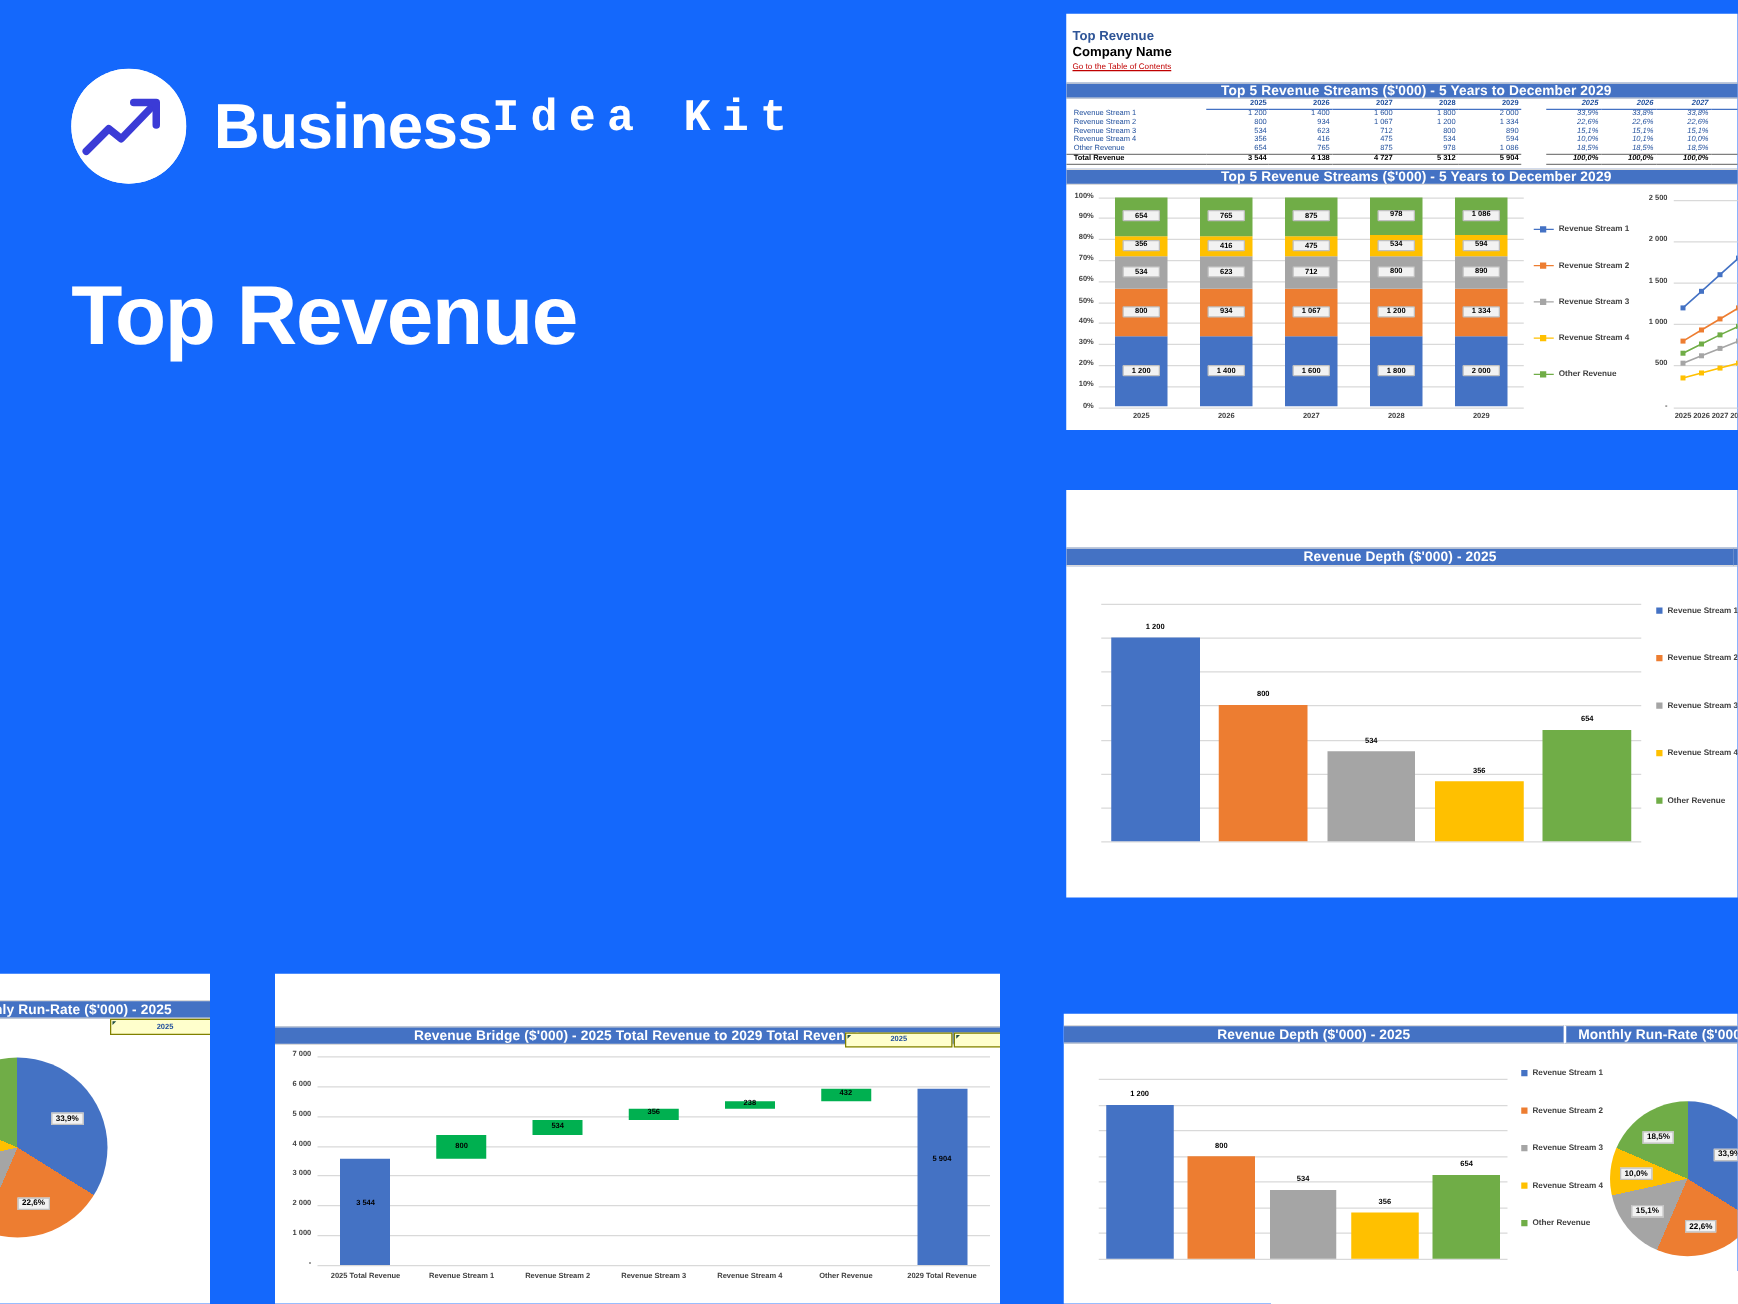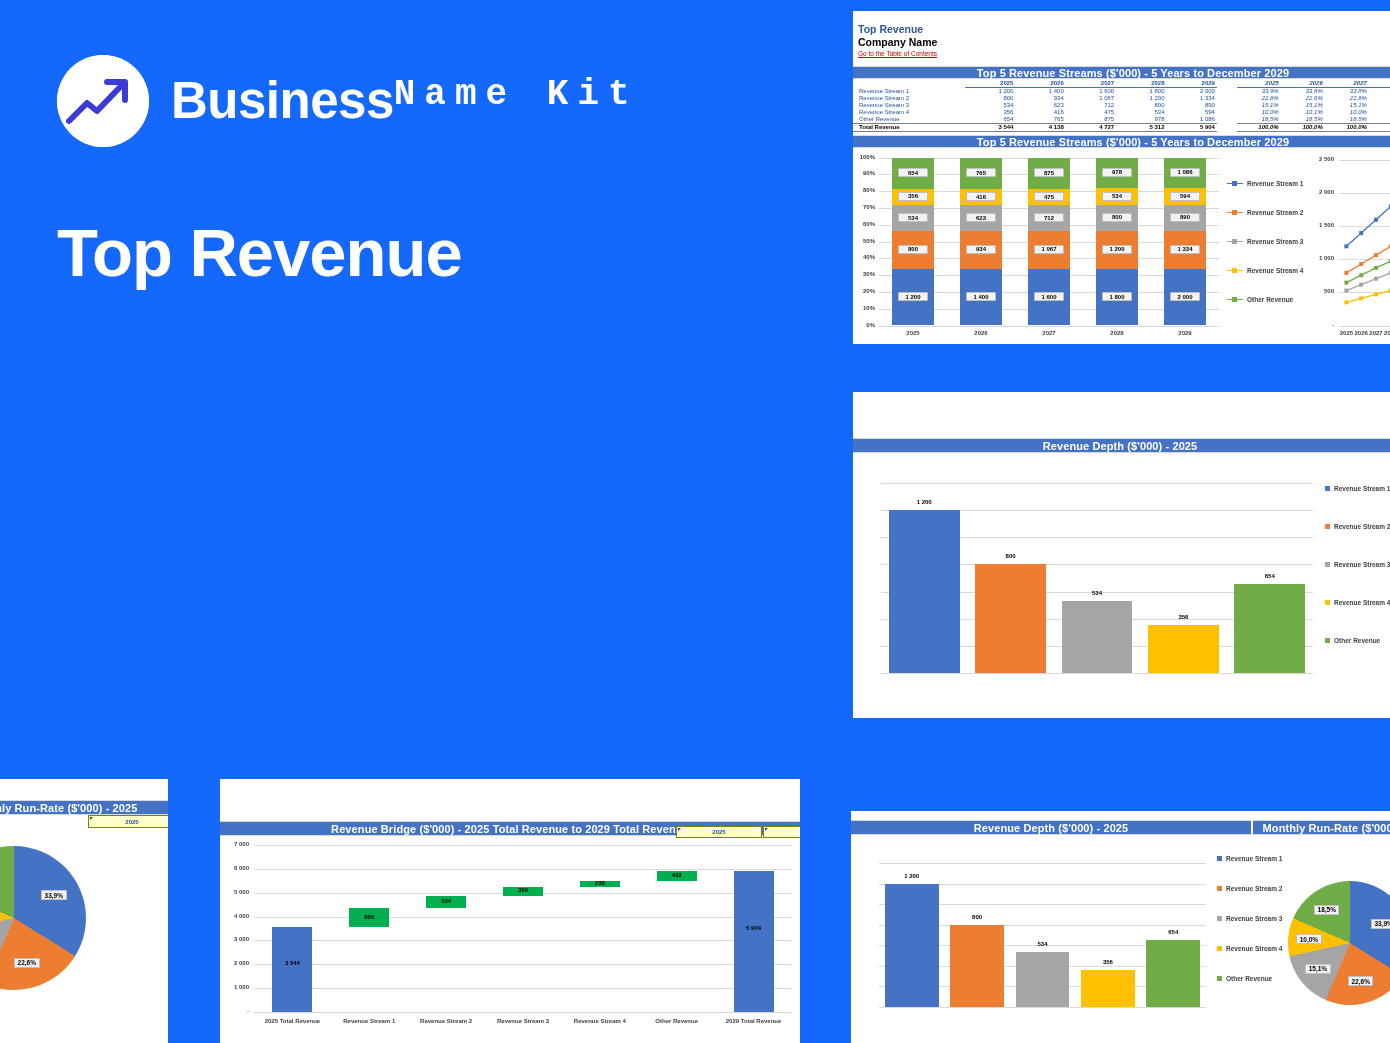--- a/index.html
+++ b/index.html
@@ -109,21 +109,21 @@
   <div class="brand-row">
     <div class="logo-circle">
       <svg width="92" height="92" viewBox="0 0 92 92">
         <circle cx="46" cy="46" r="46" fill="#ffffff"></circle>
         <path d="M12 66 L30 48 L40 56 L66 29" stroke="#3b3bd6" stroke-width="6" fill="none" stroke-linecap="round" stroke-linejoin="round"></path>
         <path d="M50 27 L68 27 L68 45" stroke="#3b3bd6" stroke-width="6" fill="none" stroke-linecap="round" stroke-linejoin="round"></path>
       </svg>
     </div>
     <div class="brand-text">
       <div class="brand-line1">Business</div>
-      <div class="brand-line2">Name Kit</div>
+      <div class="brand-line2">Idea Kit</div>
     </div>
   </div>
   <div class="page-title">Top Revenue</div>
 </div>
 
 <div class="card card-top">
   <div class="sheet-head">
     <div class="h1">Top Revenue</div>
     <div class="h2">Company Name</div>
     <div class="lnk">Go to the Table of Contents</div>

